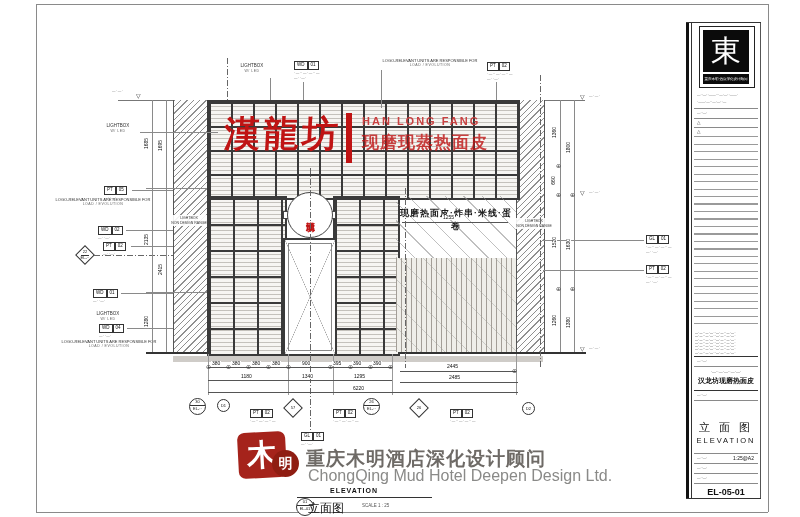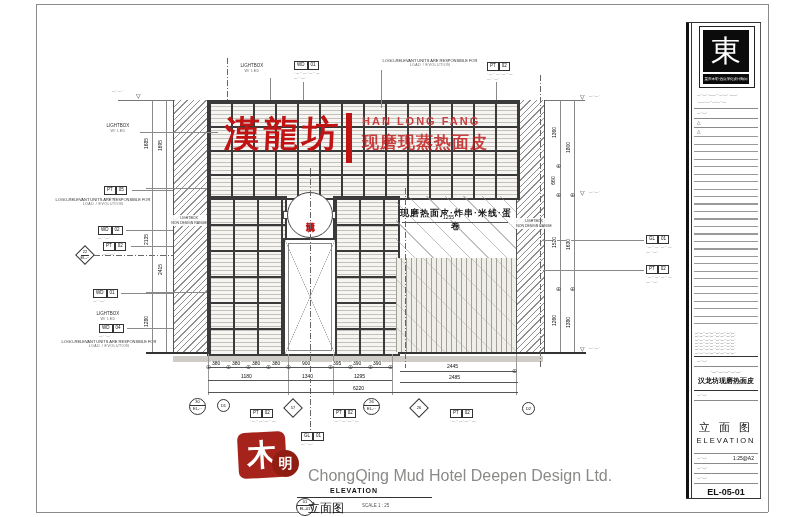--- a/index.html
+++ b/index.html
@@ -328,20 +328,21 @@
   </div>
   <div class="abs" style="left:308px;top:500px;font-size:12px;color:#111">立面图</div>
   <div class="abs" style="left:362px;top:503px;font-size:4.5px;color:#555">SCALE 1 : 25</div>
 
   <div class="abs" style="left:238px;top:432px;width:48px;height:46px;background:#a5231b;border-radius:7px;transform:rotate(-3deg);display:flex;align-items:center;justify-content:center">
     <span style="color:#fff;font-size:30px;font-family:'DejaVu Serif',serif;font-weight:bold">木</span>
   </div>
   <div class="abs" style="left:272px;top:450px;width:27px;height:27px;background:#8f1d12;border-radius:50%;display:flex;align-items:center;justify-content:center">
     <span style="color:#fff;font-size:14px;font-family:'DejaVu Serif',serif;font-weight:bold">明</span>
   </div>
+  <div class="abs" style="left:306px;top:446px;font-size:19px;color:#6e6a66;letter-spacing:1px;font-weight:bold">重庆木明酒店深化设计顾问</div>
   <div class="abs" style="left:308px;top:467px;font-size:16px;color:#8a8a88">ChongQing Mud Hotel Deepen Design Ltd.</div>
 
   <div class="abs" style="left:686px;top:22px;width:2.5px;height:476px;background:#111"></div>
   <div class="vl" style="left:691px;top:22px;height:476px;background:#333"></div>
   <div class="vl" style="left:760px;top:22px;height:476px;background:#555"></div>
   <div class="hl" style="left:686px;top:22px;width:75px;background:#333"></div>
   <div class="hl" style="left:686px;top:498px;width:75px;background:#333"></div>
 
   <div class="abs" style="left:699px;top:26px;width:54px;height:60px;border:1px solid #222">
     <div class="abs" style="left:3px;top:3px;width:46px;height:42px;background:#0b0b0b;display:flex;align-items:center;justify-content:center">

